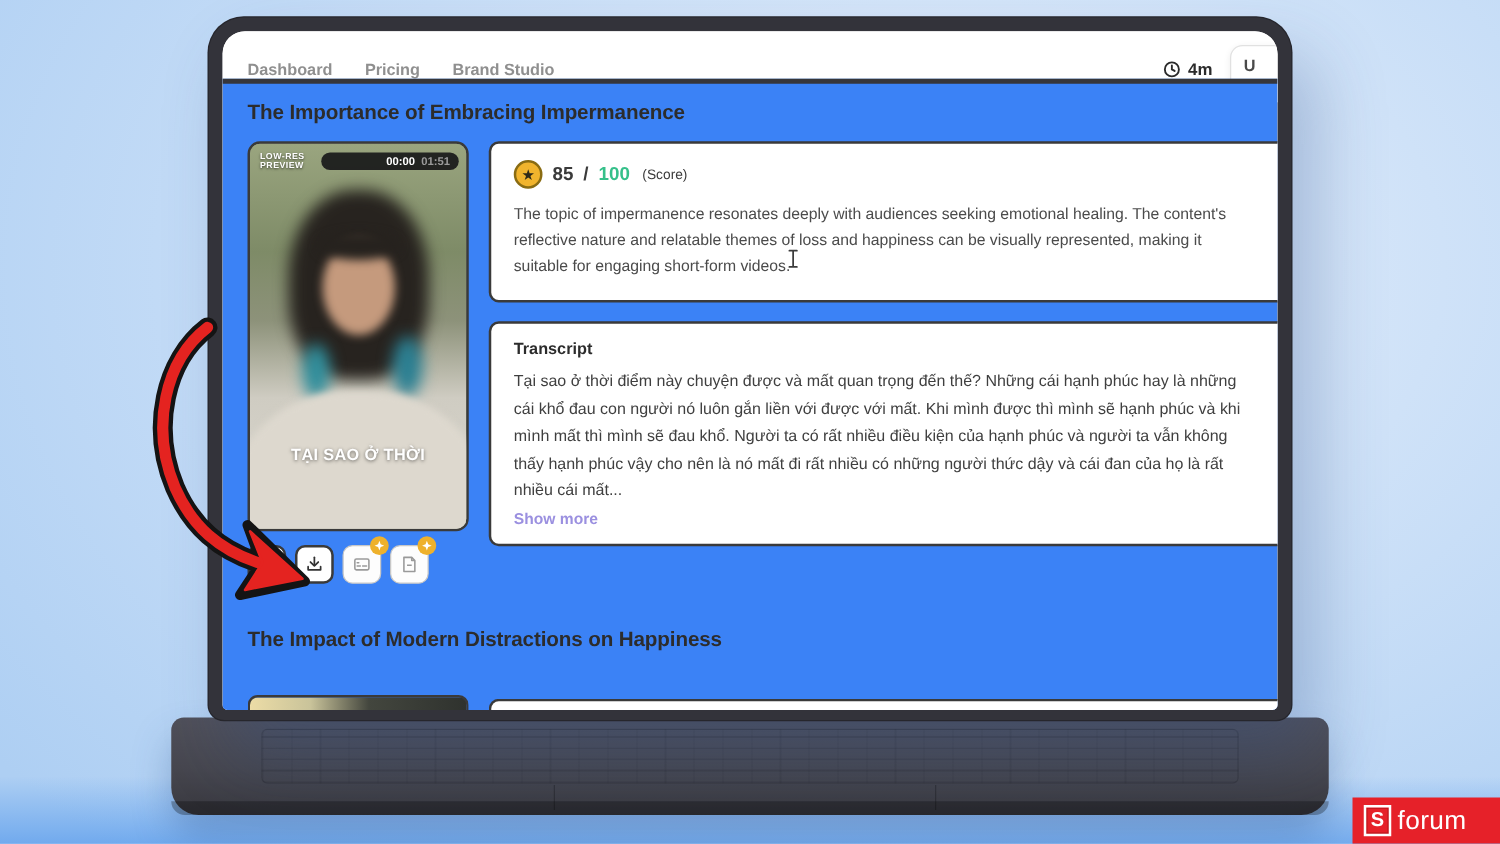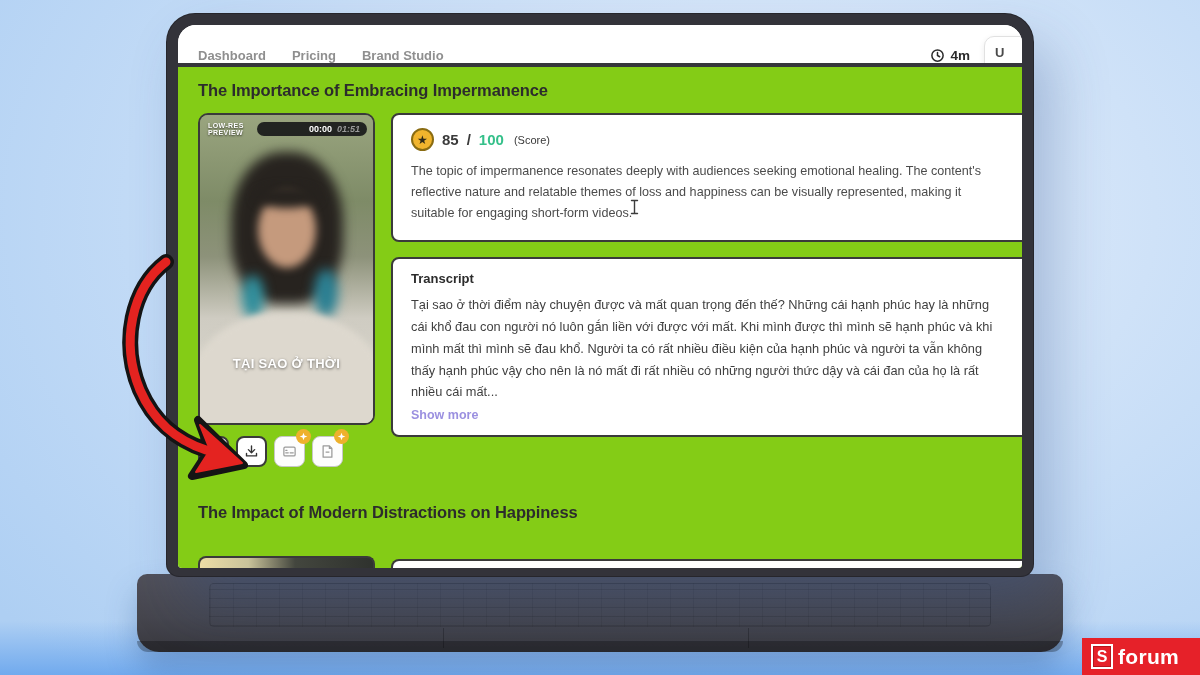--- a/index.html
+++ b/index.html
@@ -48,21 +48,21 @@
     padding:0 52px 0 20px; gap:26px; position:relative; }
   .nav-item{ font-size:13px; font-weight:700; color:#8f8f8f; cursor:pointer; }
   .nav-right{ margin-left:auto; display:flex; align-items:center; gap:5px; }
   .timer-text{ font-size:13.5px; font-weight:800; color:#2b2b2b; }
   .upgrade-partial{ position:absolute; right:-10px; top:11px; width:48px; height:46px;
     background:#fff; border:1px solid #e1e1e1; border-radius:10px;
     box-shadow:0 2px 6px rgba(0,0,0,0.08);
     font-size:13px; font-weight:700; color:#4a4a4a; padding:8px 0 0 10px; }
 
   
-  .content{ height:505px; background:#84cc16; border-top:4px solid #36363b;
+  .content{ height:505px; background:#3b82f6; border-top:4px solid #36363b;
     padding:14px 0 0 20px; position:relative; }
   .section-title{ font-size:16.5px; font-weight:700; color:#2c2c2c; letter-spacing:-0.1px; }
   .row{ display:flex; gap:16px; margin-top:13px; }
 
   
   .video-col{ width:177px; flex:none; }
   .video-card{ height:312px; border:2px solid #3a3a3a; border-radius:10px;
     overflow:hidden; position:relative; background:#8b937a; }
   .vp-bg{ position:absolute; inset:0;
     background:linear-gradient(180deg,#9aa57f 0%,#7e8b67 28%,#8d927a 46%,#cfccc2 66%,#dcd9d1 100%); }
@@ -77,21 +77,21 @@
   .vp-fringe{ position:absolute; left:50%; top:23%; transform:translateX(-50%);
     width:66px; height:22px; background:#26221e; border-radius:50%; filter:blur(4px); }
   .vp-body{ position:absolute; left:50%; bottom:-8px; transform:translateX(-50%);
     width:210px; height:118px; background:#ddd8ce; border-radius:95px 95px 0 0; filter:blur(3px); }
   .vp-top{ position:absolute; top:7px; left:8px; right:6px; display:flex;
     justify-content:space-between; align-items:center; }
   .lowres-label{ font-size:7px; font-weight:800; color:#fff; letter-spacing:0.4px;
     text-shadow:0 1px 2px rgba(0,0,0,0.65); }
   .time-pill{ background:rgba(18,18,20,0.88); border-radius:10px; padding:2px 7px;
     display:flex; gap:5px; font-size:9px; font-weight:800; }
-  .time-current{ color:#fff;padding-left:45px; } .time-total{ color:#9a9a9a;font-style:italic; }
+  .time-current{ color:#fff;padding-left:45px; } .time-total{ color:#9a9a9a; }
   .vp-caption{ position:absolute; bottom:52px; left:0; width:100%; text-align:center;
     font-size:13px; font-weight:800; color:#fff; letter-spacing:0.3px;
     text-shadow:0 1px 3px rgba(0,0,0,0.55); }
 
   
   .actions{ margin-top:11px; display:flex; gap:7px; }
   .action-btn{ width:31px; height:31px; background:#fff; border:2px solid #3a3a3a;
     border-radius:8px; display:flex; align-items:center; justify-content:center;
     position:relative; cursor:pointer; }
   .action-btn.light{ border:1.5px solid #c7c7c7; background:#fdfdfd; }
@@ -131,21 +131,21 @@
 
   
   .text-cursor{ position:absolute; left:630px; top:199px; z-index:40; pointer-events:none; }
 
   
   .watermark{ position:absolute; right:0; bottom:0; width:118px; height:37px;
     background:#e62129; display:flex; align-items:center; gap:5px; padding:0 10px 0 9px; z-index:60; }
   .s-box{ width:22px; height:25px; border:2px solid #fff; box-shadow:inset 0 0 0 1px #b8161d;
     display:flex; align-items:center; justify-content:center;
     font-size:16px; font-weight:800; color:#fff; }
-  .forum-text{ color:#fff; font-size:21px; font-weight:700; letter-spacing:0.3px; }
+  .forum-text{ color:#fff; font-size:21px; font-weight:400; letter-spacing:0.3px; }
 
   svg{ display:block; }
 </style>
 </head>
 <body>
 
 <div class="laptop-base">
   <div class="keyboard"></div>
   <div class="base-seam seam-left"></div>
   <div class="base-seam seam-right"></div>

